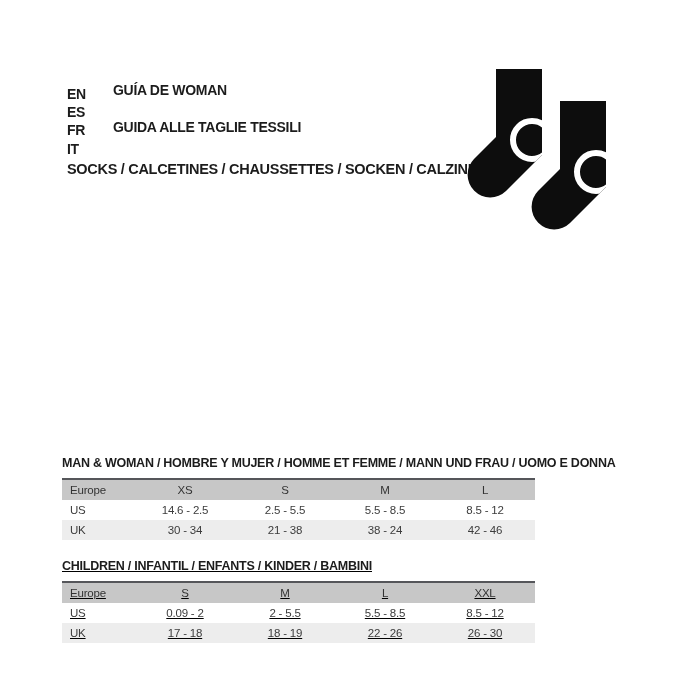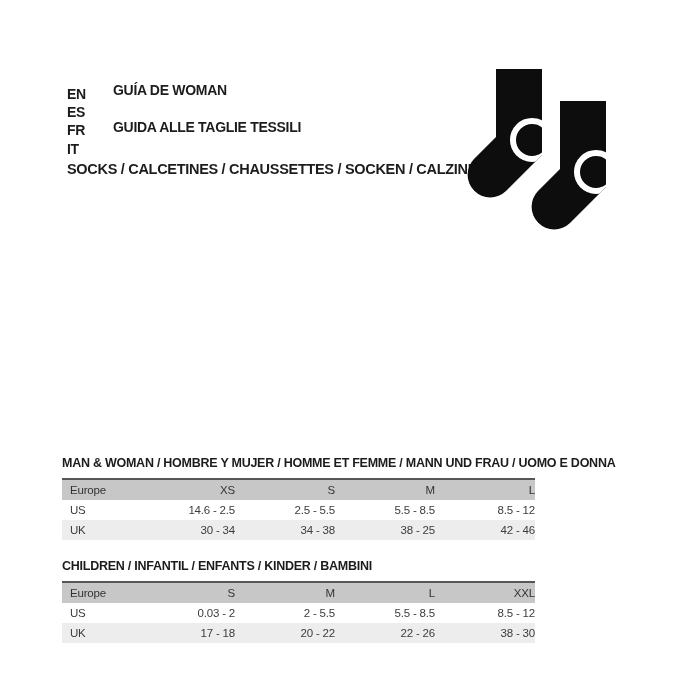--- a/index.html
+++ b/index.html
@@ -39,32 +39,32 @@
 
   
   .socks-svg{position:absolute;left:440px;top:50px;}
   .sock-fill{fill:var(--icon-black);}
   .sock-outline{fill:none;stroke:#ffffff;stroke-width:12;}
   .heel-ring{fill:none;stroke:#ffffff;stroke-width:6;}
 
   
   .size-block{position:absolute;left:62px;width:473px;}
   .block-man-woman{top:456px;}
-  .block-children{top:559px;}
+  .block-children{top:559px;text-decoration:underline;}
   .block-title{
     font-size:12.5px;font-weight:700;letter-spacing:-0.25px;color:var(--ink);
     line-height:14px;margin:0 0 8px 0;white-space:nowrap;
   }
   table.size-table{
     width:100%;border-collapse:collapse;table-layout:fixed;
     border-top:2px solid var(--border-top);
     font-size:11.5px;letter-spacing:-0.2px;color:var(--cell-ink);
   }
   .size-table th,.size-table td{
-    height:20px;padding:0;font-weight:400;text-align:right;vertical-align:middle;
+    height:20px;padding:0;font-weight:400;text-align:center;vertical-align:middle;
     white-space:nowrap;
   }
   .size-table th:first-child,.size-table td:first-child{
     text-align:left;padding-left:8px;
   }
   .size-table thead tr{background:var(--header-bg);}
   .size-table thead th{color:#333333;margin-top:28px;}
   .size-table tbody tr.row-alt{background:var(--alt-bg);}
   .col-region{width:73px;}
   .col-size{width:100px;}
@@ -135,22 +135,22 @@
         <tr>
           <td>US</td>
           <td>14.6 - 2.5</td>
           <td>2.5 - 5.5</td>
           <td>5.5 - 8.5</td>
           <td>8.5 - 12</td>
         </tr>
         <tr class="row-alt">
           <td>UK</td>
           <td>30 - 34</td>
-          <td>34 - 38</td>
-          <td>38 - 25</td>
+          <td>21 - 38</td>
+          <td>38 - 24</td>
           <td>42 - 46</td>
         </tr>
       </tbody>
     </table>
   </div>
 
   <div class="size-block block-children">
     <div class="block-title">CHILDREN / INFANTIL / ENFANTS / KINDER / BAMBINI</div>
     <table class="size-table">
       <colgroup>
@@ -165,29 +165,29 @@
           <th>Europe</th>
           <th>S</th>
           <th>M</th>
           <th>L</th>
           <th>XXL</th>
         </tr>
       </thead>
       <tbody>
         <tr>
           <td>US</td>
-          <td>0.03 - 2</td>
+          <td>0.09 - 2</td>
           <td>2 - 5.5</td>
           <td>5.5 - 8.5</td>
           <td>8.5 - 12</td>
         </tr>
         <tr class="row-alt">
           <td>UK</td>
           <td>17 - 18</td>
-          <td>20 - 22</td>
+          <td>18 - 19</td>
           <td>22 - 26</td>
-          <td>38 - 30</td>
+          <td>26 - 30</td>
         </tr>
       </tbody>
     </table>
   </div>
 
 </div>
 
 </body></html>

